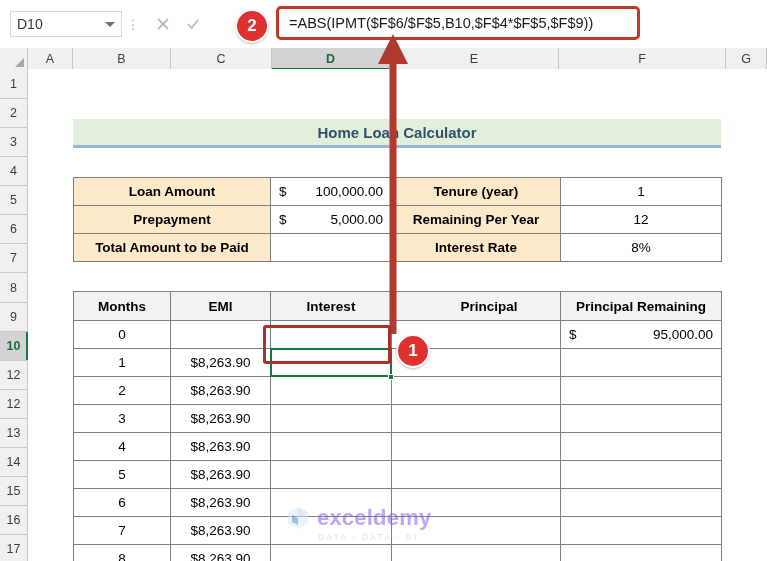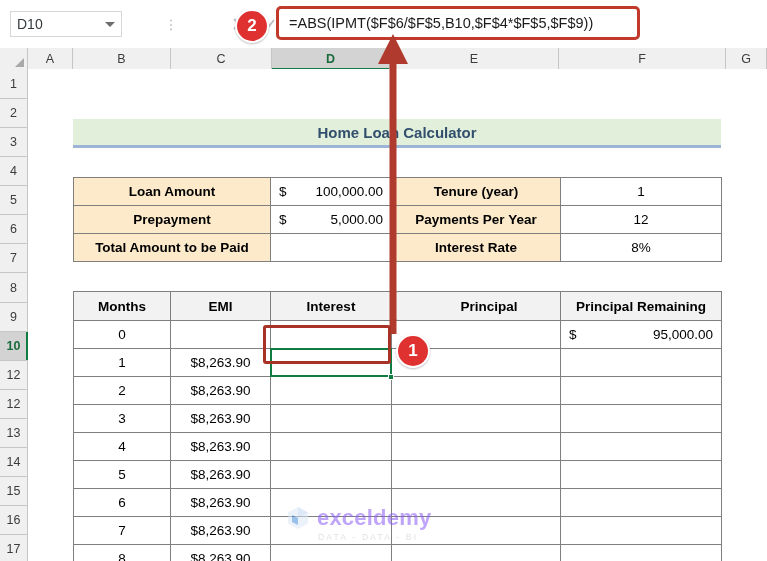--- a/index.html
+++ b/index.html
@@ -10,21 +10,21 @@
     background: #ffffff;
   }
 
   #app { position: relative; width: 767px; height: 561px; }
 
   
   .fx-strip {
     position: absolute; left: 0; top: 0;
     width: 767px; height: 48px;
     background: #ffffff;
-    display: flex; align-items: center; gap: 38px;
+    display: flex; align-items: center;
   }
   .namebox {
     margin-left: 10px;
     width: 112px; height: 26px;
     border: 1px solid #d7d7d7;
     background: #ffffff;
     display: flex; align-items: center;
     padding: 0 6px;
     position: relative;
   }
@@ -312,21 +312,21 @@
       <div class="cell tan boxed bold ctr" style="left:363px; top:108px; width:170px; height:29px;">Tenure (year)</div>
       <div class="cell boxed ctr" style="left:532px; top:108px; width:162px; height:29px;">1</div>
 
       <div class="cell tan boxed bold ctr" style="left:45px; top:136px; width:198px; height:29px;">Prepayment</div>
       <div class="cell boxed" style="left:242px; top:136px; width:122px; height:29px;">
         <span class="cur-wrap">
           <span class="cur-sym">$</span>
           <span class="cur-val">5,000.00</span>
         </span>
       </div>
-      <div class="cell tan boxed bold ctr" style="left:363px; top:136px; width:170px; height:29px;">Payments Per Year</div>
+      <div class="cell tan boxed bold ctr" style="left:363px; top:136px; width:170px; height:29px;">Remaining Per Year</div>
       <div class="cell boxed ctr" style="left:532px; top:136px; width:162px; height:29px;">12</div>
 
       <div class="cell tan boxed bold ctr" style="left:45px; top:164px; width:198px; height:29px;">Total Amount to be Paid</div>
       <div class="cell boxed" style="left:242px; top:164px; width:122px; height:29px;"></div>
       <div class="cell tan boxed bold ctr" style="left:363px; top:164px; width:170px; height:29px;">Interest Rate</div>
       <div class="cell boxed ctr" style="left:532px; top:164px; width:162px; height:29px;">8%</div>
 
       <div class="cell hdr-gray boxed bold ctr" style="left:45px; top:222px; width:98px; height:30px;">Months</div>
       <div class="cell hdr-gray boxed bold ctr" style="left:142px; top:222px; width:101px; height:30px;">EMI</div>
       <div class="cell hdr-gray boxed bold ctr" style="left:242px; top:222px; width:122px; height:30px;">Interest</div>

